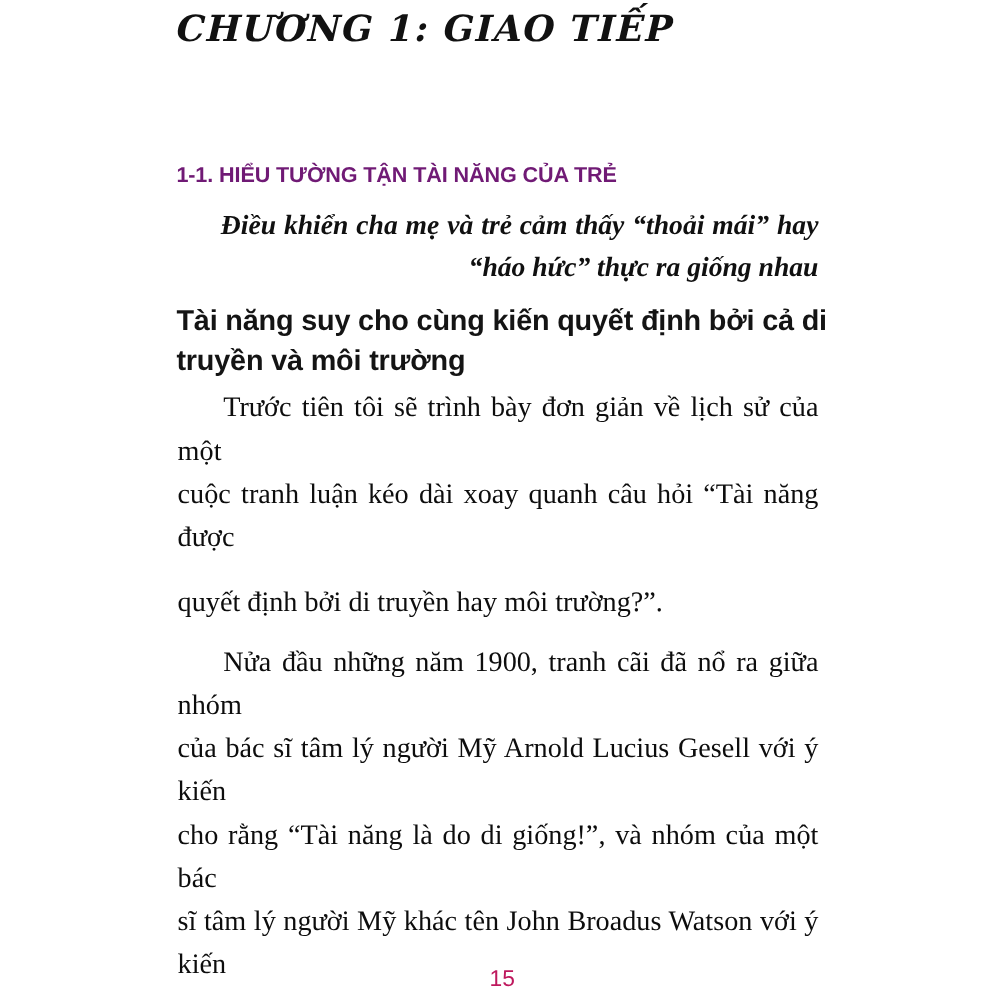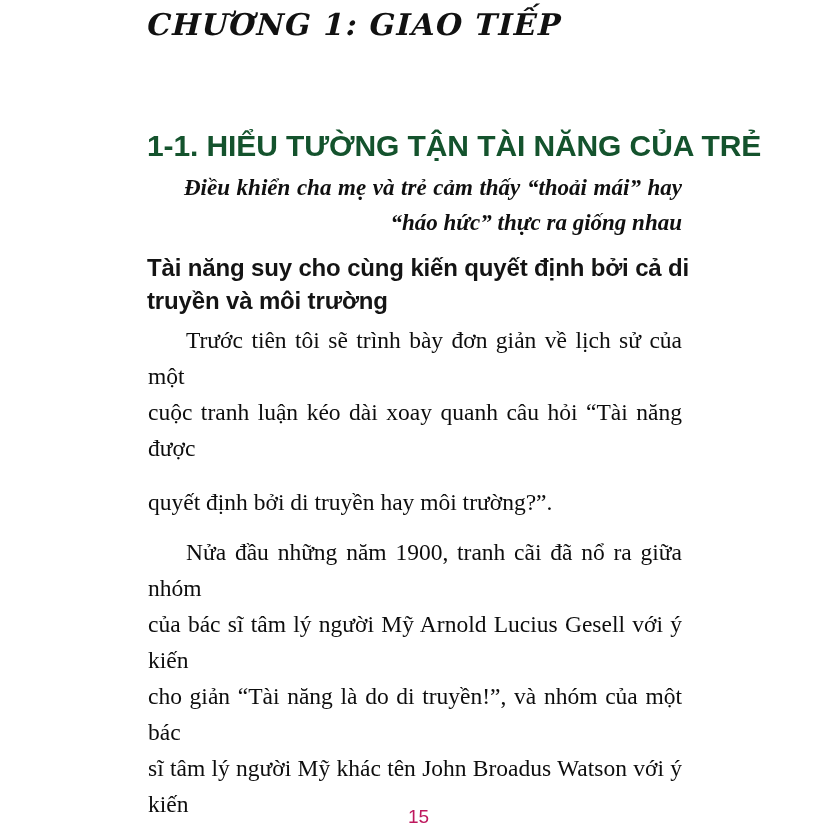--- a/index.html
+++ b/index.html
@@ -34,26 +34,26 @@
     color: #111111;
   }
 
   
   .section-heading {
     position: absolute;
     left: 147px;
     top: 131px;
     width: 560px;
     font-family: "Liberation Sans", "DejaVu Sans", sans-serif;
-    font-size: 30px;
+    font-size: 18px;
     font-weight: 700;
     letter-spacing: -0.1px;
     line-height: 30px;
     white-space: nowrap;
-    color: #14532d;
+    color: #701a75;
   }
 
   
   .subtitle {
     position: absolute;
     left: 184px;
     top: 170px;
     width: 498px;
     font-family: "Liberation Serif", "DejaVu Serif", serif;
     font-size: 23px;
@@ -158,21 +158,21 @@
       <span class="ln first">Trước tiên tôi sẽ trình bày đơn giản về lịch sử của một</span>
       <span class="ln">cuộc tranh luận kéo dài xoay quanh câu hỏi “Tài năng được</span>
       <span class="ln last">quyết định bởi di truyền hay môi trường?”.</span>
     </p>
 
     <div class="para-gap"></div>
 
     <p class="para">
       <span class="ln first">Nửa đầu những năm 1900, tranh cãi đã nổ ra giữa nhóm</span>
       <span class="ln">của bác sĩ tâm lý người Mỹ Arnold Lucius Gesell với ý kiến</span>
-      <span class="ln">cho giản “Tài năng là do di truyền!”, và nhóm của một bác</span>
+      <span class="ln">cho rằng “Tài năng là do di giống!”, và nhóm của một bác</span>
       <span class="ln">sĩ tâm lý người Mỹ khác tên John Broadus Watson với ý kiến</span>
       <span class="ln last">cho rằng “Tài năng là do môi trường!”.</span>
     </p>
 
   </div>
 
   <div class="page-number">15</div>
 
 </div>
 

